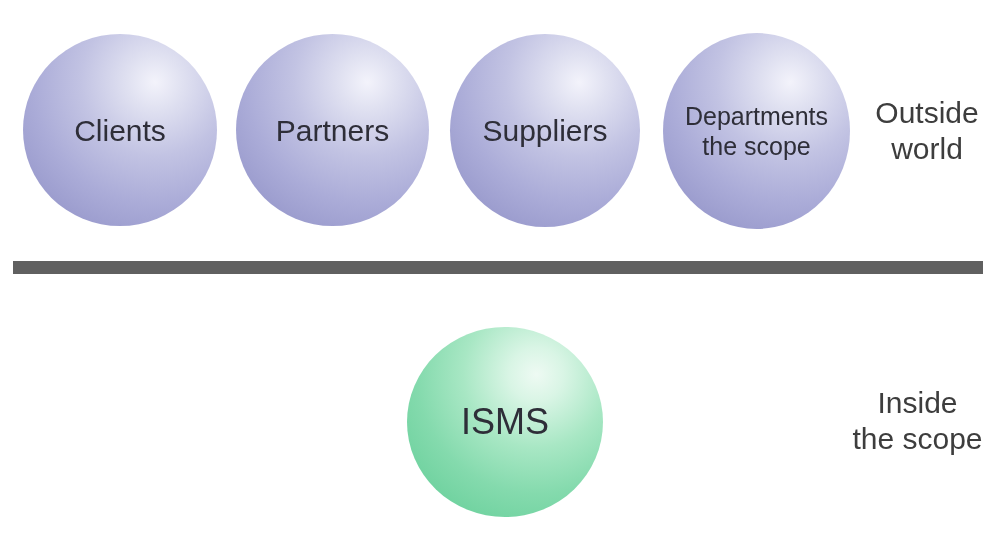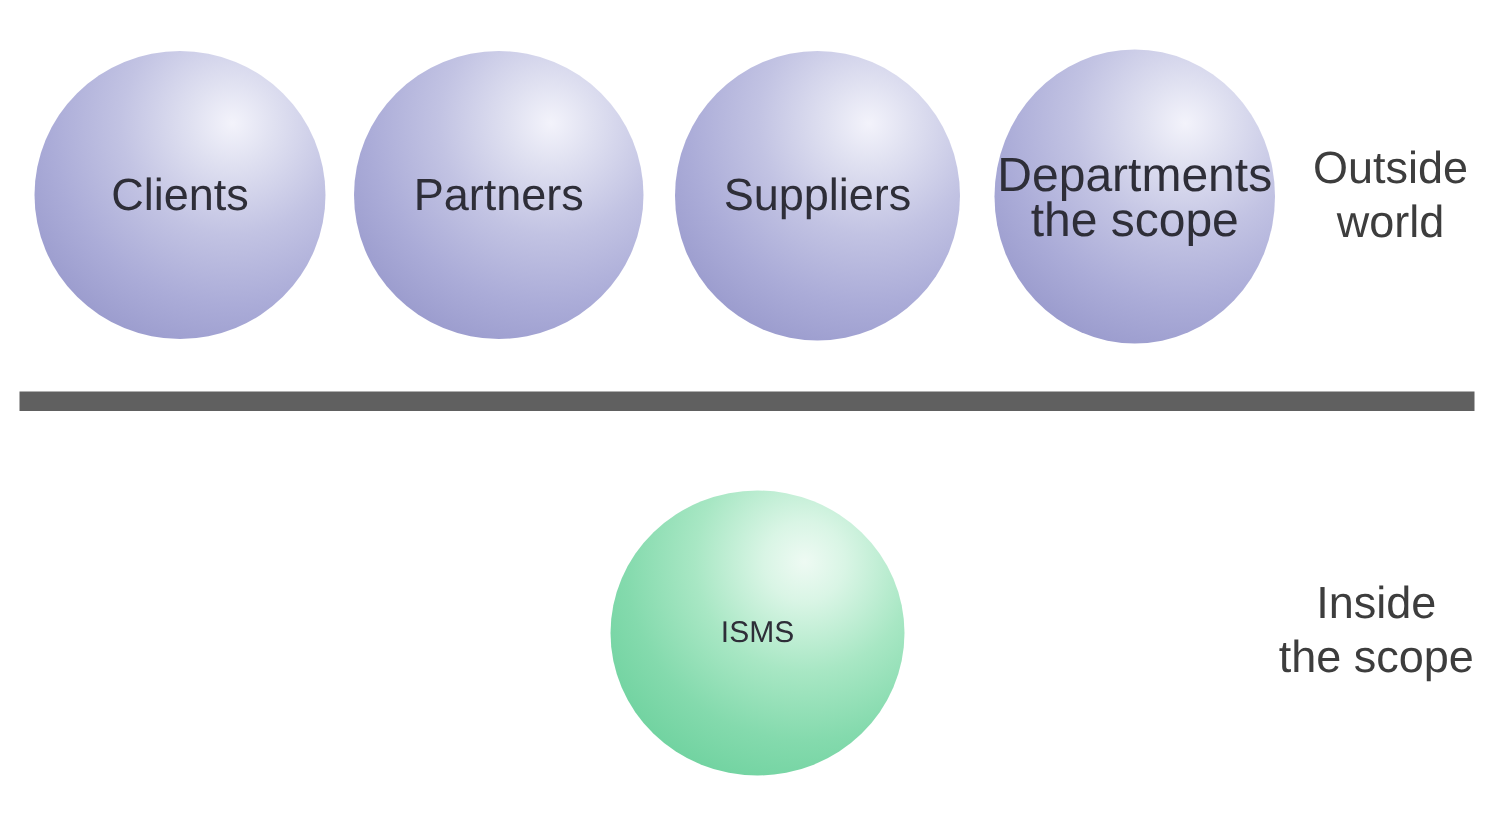--- a/index.html
+++ b/index.html
@@ -41,21 +41,21 @@
       var(--sphere-green, #6fd29f) 82%,
       var(--sphere-green-edge, #57c48d) 100%);
   }
   .sphere-label {
     color: var(--sphere-text, #2e2e38);
     font-size: 30px;
     line-height: 1.1;
   }
   .sphere-label-multiline {
     color: var(--sphere-text, #2e2e38);
-    font-size: 32px;
+    font-size: 25px;
     line-height: 30px;
   }
   .sphere-label-multiline .line {
     display: block;
   }
   .zone-label {
     position: absolute;
     color: var(--zone-text, #3d3d3d);
     font-size: 30px;
     line-height: 36px;
@@ -71,21 +71,21 @@
     width: 970px;
     height: 13px;
     background: var(--divider, #606060);
   }
   
   .sphere-clients     { left: 23px;  top: 34px;  width: 194px; height: 192px; }
   .sphere-partners    { left: 236px; top: 34px;  width: 193px; height: 192px; }
   .sphere-suppliers   { left: 450px; top: 34px;  width: 190px; height: 193px; }
   .sphere-departments { left: 663px; top: 33px;  width: 187px; height: 196px; }
   .sphere-isms        { left: 407px; top: 327px; width: 196px; height: 190px; }
-  .sphere-isms .sphere-label { font-size: 20px; }
+  .sphere-isms .sphere-label { font-size: 36px; }
   .outside-label { left: 852px; top: 95px;  width: 150px; }
   .inside-label  { left: 820px; top: 385px; width: 195px; }
 </style>
 </head>
 <body>
 
 <div class="canvas">
 
   <div class="sphere sphere-purple sphere-clients">
     <span class="sphere-label">Clients</span>

